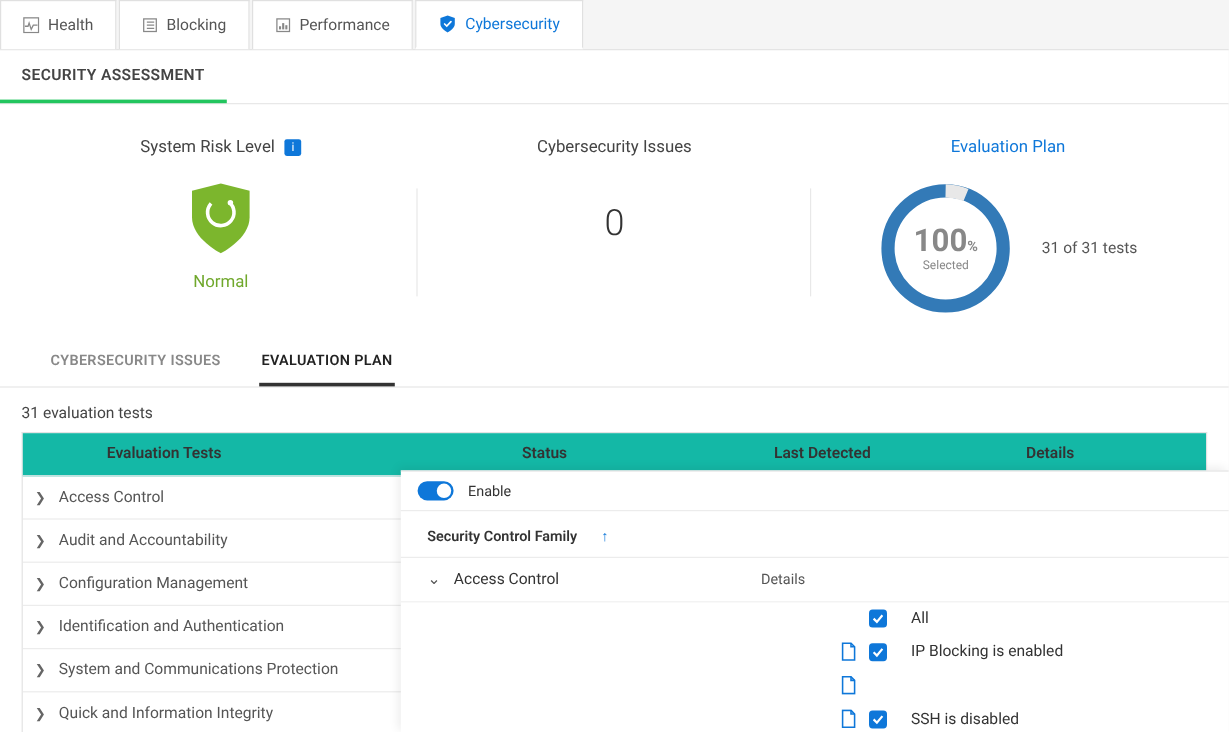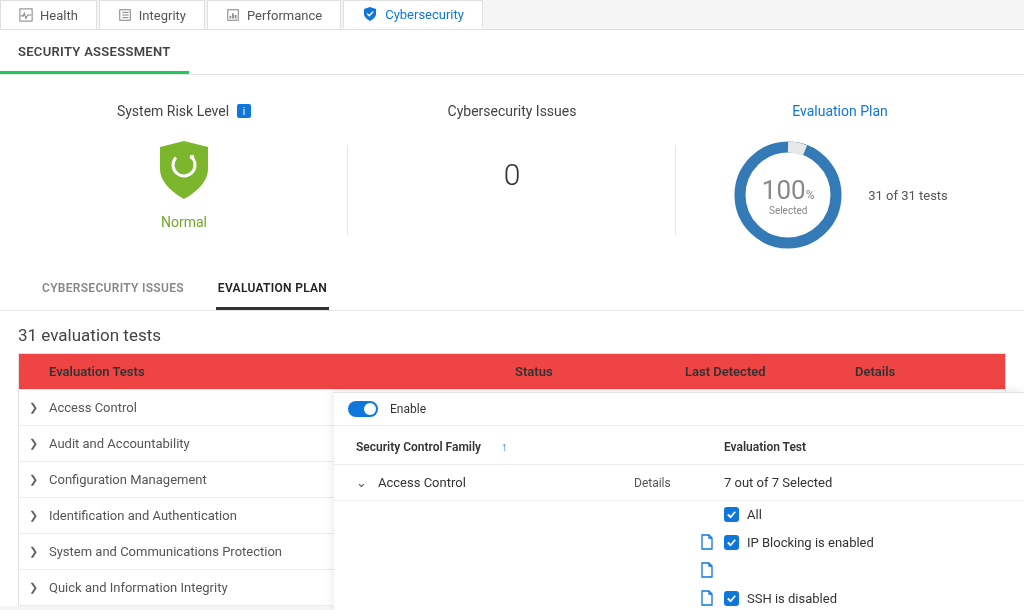--- a/index.html
+++ b/index.html
@@ -10,21 +10,21 @@
     background: #f5f5f5;
     width: 1024px;
     height: 610px;
     overflow: hidden;
     position: relative;
   }
   .top-tabs {
     display: flex;
     background: #f5f5f5;
     border-bottom: 1px solid #e0e0e0;
-    height: 30px;
+    height: 42px;
   }
   .top-tab {
     display: flex;
     align-items: center;
     gap: 7px;
     padding: 0 18px;
     background: #fff;
     border: 1px solid #e0e0e0;
     border-bottom: none;
     color: #555;
@@ -83,48 +83,48 @@
     font-size: 10px;
     border-radius: 2px;
     align-items: center; justify-content: center;
   }
   .risk-body .shield { display:inline-block; margin-bottom: 10px; }
   .risk-body .risk-label { color: #70a82c; font-size: 14px; }
   .issue-count { font-size: 30px; font-weight: 300; color: #333; margin-top: 18px; }
   .eval-row { display:flex; align-items:center; justify-content:center; gap: 24px; }
   .donut-wrap { position: relative; width: 112px; height: 112px; }
   .donut-center { position:absolute; top:50%; left:50%; transform:translate(-50%,-50%); text-align:center; }
-  .donut-center .pct { font-size: 26px; color: #888; font-weight: 400; }
+  .donut-center .pct { font-size: 26px; color: #888; font-weight: 700; }
   .donut-center .pct .pct-sign { font-size: 12px; }
   .donut-center .sel-label { font-size: 10px; color: #888; }
   .tests-of { font-size: 13px; color: #555; }
   .vert-divider {
     position: absolute; right: 0; top: 42px; height: 90px;
     border-right: 1px solid #e8e8e8;
   }
   .mid-tabs {
     display: flex; gap: 30px; padding: 0 40px; border-bottom: 1px solid #e6e6e6;
   }
   .mid-tab {
     font-size: 12px; letter-spacing: .3px; font-weight: 600; color: #888;
     padding: 12px 2px; cursor: pointer;
   }
   .mid-tab.active { color: #222; border-bottom: 3px solid #333; }
   .eval-section { padding: 14px 18px 0; }
-  .eval-count { font-size: 17px; color: #444; margin-bottom: 8px; }
+  .eval-count { font-size: 13px; color: #444; margin-bottom: 8px; }
   .eval-table { width: 100%; border: 1px solid #e3e3e3; border-bottom:none; background:#fff; }
   .eval-table .hdr, .eval-table .row {
     display: grid;
     grid-template-columns: 20px 1fr 170px 170px 140px;
     align-items: center;
     border-bottom: 1px solid #ececec;
     padding: 10px 10px;
     font-size: 13px;
   }
-  .eval-table .hdr { font-weight: 600; color: #333; background:#ef4444; }
+  .eval-table .hdr { font-weight: 600; color: #333; background:#14b8a6;gap:40px; }
   .eval-table .row { color: #555; cursor:pointer; }
   .eval-table .chev { color:#666; font-size:11px; }
 
   
   .panel {
     position: absolute;
     left: 334px; top: 392px;
     right: 0;
     bottom: 0;
     background: #fff;
@@ -166,21 +166,21 @@
   }
   .panel-row-group .expander { display:inline-block; width:14px; color:#555; margin-right:8px; }
   .panel-row-group .details-link { color:#555; font-size:12px; cursor:pointer; }
   .panel-row-item {
     display:grid;
     grid-template-columns: 1fr 90px 1fr;
     padding: 6px 22px;
     font-size: 13px;
     align-items: center;
   }
-  .panel-row-item .check-line { display:flex; align-items:center; gap:8px; }
+  .panel-row-item .check-line { display:flex; align-items:center; gap:20px; }
   .chk {
     width:15px; height:15px; border-radius:3px; background:#0e77d9;
     display:inline-flex; align-items:center; justify-content:center;
     cursor:pointer;
   }
   .chk svg { width:11px; height:11px; }
   .doc-icon { color:#0e77d9; display:inline-flex; justify-content:flex-end; padding-right:10px; }
 </style>
 </head>
 <body>
@@ -197,21 +197,21 @@
   </div>
   <div class="top-tab">
     <span class="tab-icon">
       <svg width="14" height="14" viewBox="0 0 16 16">
           <rect x="2" y="2" width="12" height="12" fill="none" stroke="#888" stroke-width="1.2"></rect>
           <line x1="5" y1="5" x2="12" y2="5" stroke="#888" stroke-width="1.2"></line>
           <line x1="5" y1="8" x2="12" y2="8" stroke="#888" stroke-width="1.2"></line>
           <line x1="5" y1="11" x2="12" y2="11" stroke="#888" stroke-width="1.2"></line>
         </svg>
     </span>
-    <span>Integrity</span>
+    <span>Blocking</span>
   </div>
   <div class="top-tab">
     <span class="tab-icon">
       <svg width="14" height="14" viewBox="0 0 16 16">
           <rect x="2" y="2" width="12" height="12" fill="none" stroke="#888" stroke-width="1.2"></rect>
           <rect x="4" y="9" width="2" height="3" fill="#888"></rect>
           <rect x="7" y="6" width="2" height="6" fill="#888"></rect>
           <rect x="10" y="8" width="2" height="4" fill="#888"></rect>
         </svg>
     </span>
@@ -343,27 +343,25 @@
   <div class="panel-top">
     <span class="toggle"></span>
     <span>Enable</span>
   </div>
   <div class="panel-head">
     <span class="scf">
       <span>Security Control Family</span>
       <span class="sort-arrow">↑</span>
     </span>
     <span></span>
-    <span>Evaluation Test</span>
   </div>
   <div class="panel-body">
     <div class="panel-row-group">
       <span><span class="expander">⌄</span><span>Access Control</span></span>
       <span class="details-link">Details</span>
-      <span>7 out of 7 Selected</span>
     </div>
     <div class="panel-row-item">
       <span></span>
         <span></span>
       <span class="check-line">
           <span class="chk">
             <svg viewBox="0 0 12 12">
               <path d="M2 6 L5 9 L10 3" stroke="#fff" stroke-width="2" fill="none"></path>
             </svg>
           </span>

